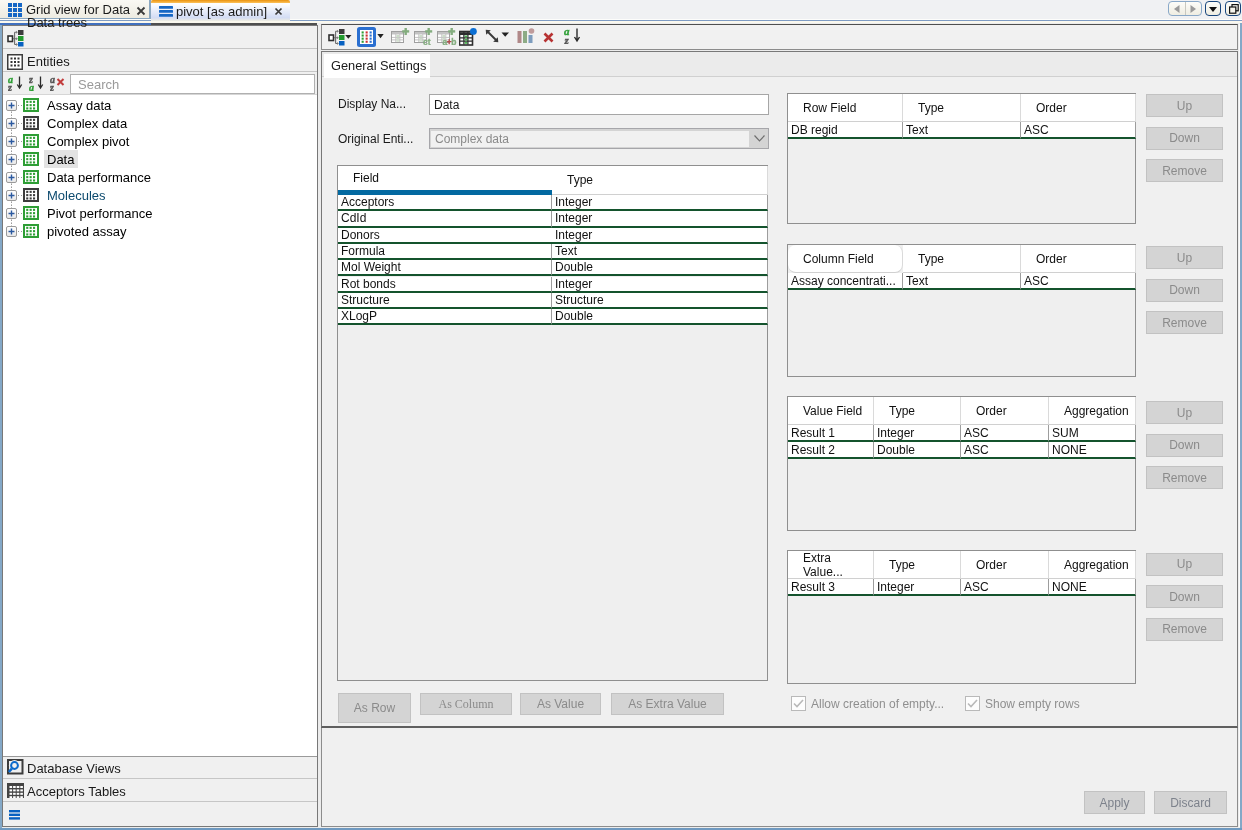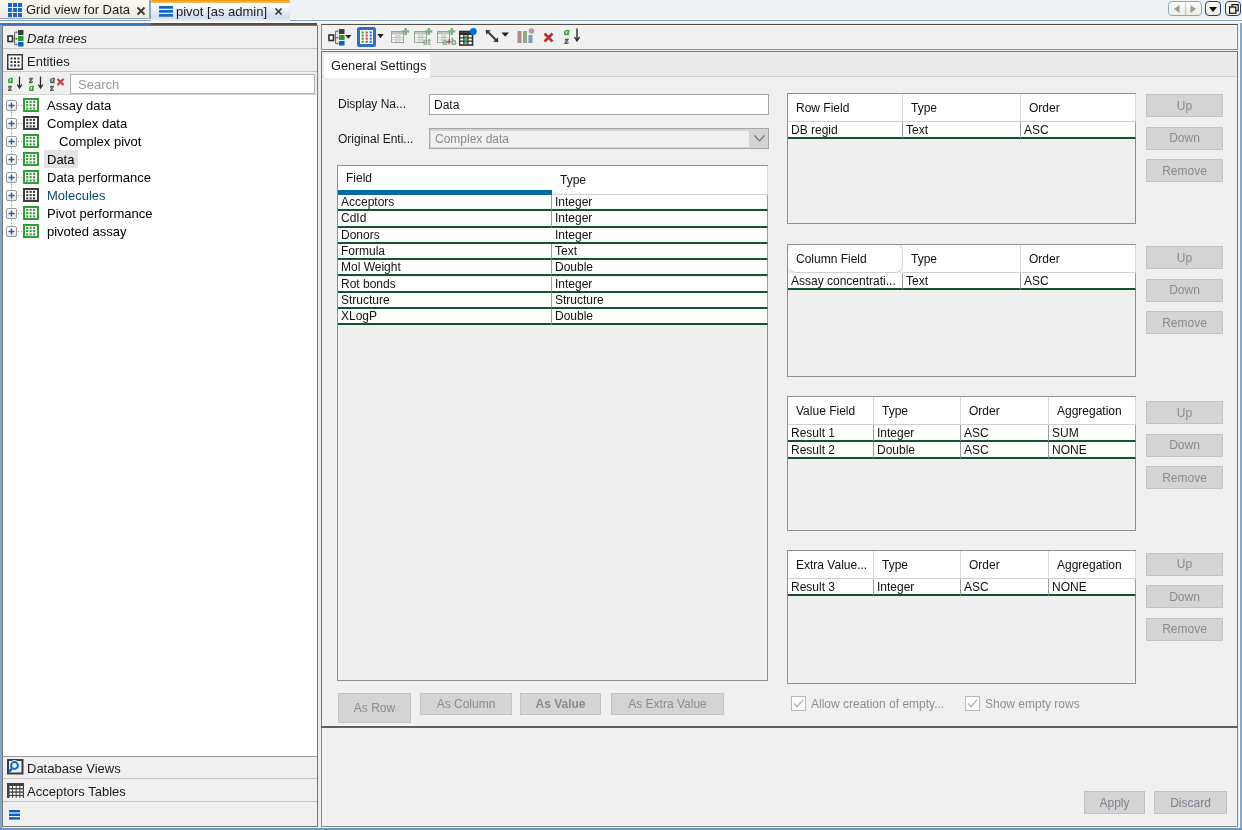--- a/index.html
+++ b/index.html
@@ -1,21 +1,21 @@
 <!DOCTYPE html>
 <html><head>
 <meta charset="utf-8">
 <style>
 * { margin:0; padding:0; box-sizing:border-box; }
 html,body { width:1242px; height:830px; }
 body { font-family:"Liberation Sans",sans-serif; background:#ececec; position:relative; overflow:hidden; font-size:12px; color:#1a1a1a; }
 .abs { position:absolute; }
 .flexc { display:flex; align-items:center; }
 .tbl { position:absolute; border:1px solid #8f8f8f; background:#efefef; }
-.th { position:absolute; top:0; height:100%; background:#fff; border-right:1px solid #dadada; display:flex; align-items:center; padding-left:8px; font-size:12px; color:#111; }
+.th { position:absolute; top:0; height:100%; background:#fff; border-right:1px solid #dadada; display:flex; align-items:center; padding-left:15px; font-size:12px; color:#111; }
 .td { position:absolute; top:0; height:100%; background:#fff; border-right:1px solid #9d9d9d; border-bottom:2px solid #14532d; display:flex; align-items:center; padding-left:3px; font-size:12px; color:#111; }
 .btn { position:absolute; background:#d4d4d4; border:1px solid #c2c2c2; color:#8b8b8b; font-size:12px; display:flex; align-items:center; justify-content:center; }
 </style>
 </head>
 <body>
 <div class="abs" style="left:0;top:21px;width:2px;height:809px;background:#84a8c7;"></div>
 <div class="abs" style="left:1240px;top:21px;width:2px;height:809px;background:#84a8c7;"></div>
 <div class="abs" style="left:0;top:828px;width:1242px;height:2px;background:#6f99c0;"></div>
 <div class="abs" style="left:0;top:0;width:1242px;height:19px;background:#f0f1f3;"></div>
 <div class="abs" style="left:0;top:19px;width:1242px;height:0.5px;background:#fdfdfb;"></div>
@@ -63,21 +63,21 @@
 <svg class="abs" style="left:1209px;top:6.5px;" width="8" height="5" viewBox="0 0 8 5">
     <path d="M0 0 L8 0 L4 5 Z" fill="#111"></path>
   </svg>
 <div class="abs" style="left:1225px;top:1px;width:16px;height:15px;background:linear-gradient(#fdfdf9,#efede2);border:1.5px solid #17457c;border-radius:4px;"></div>
 <svg class="abs" style="left:1229px;top:4px;" width="10" height="10" viewBox="0 0 10 10">
     <rect x="3" y="0.6" width="6.2" height="6.2" fill="none" stroke="#111" stroke-width="1.2"></rect>
     <rect x="0.6" y="3" width="6.2" height="6.2" fill="#f5f4ec" stroke="#111" stroke-width="1.2"></rect>
   </svg>
 <div class="abs" style="left:2px;top:24.5px;width:316px;height:802px;background:#f0f0f0;border:1px solid #787878;"></div>
 <div class="abs" style="left:3px;top:27px;width:314px;height:22px;background:#f0f0f0;border-bottom:1px solid #c6c6c6;"></div>
-<div class="abs flexc" style="left:27px;top:28px;height:20px;font-size:13px;font-style:italic;">Data trees</div>
+<div class="abs flexc" style="left:27px;top:12px;height:20px;font-size:13px;">Data trees</div>
 <svg class="abs" style="left:7px;top:30px;" width="17" height="17" viewBox="0 0 17 17">
     <rect x="1" y="6" width="4.5" height="5.5" fill="#fff" stroke="#2f2f2f" stroke-width="1.6"></rect>
     <path d="M6 8.7 L7.6 8.7" stroke="#6a6a6a" stroke-width="1.1"></path>
     <path d="M7.6 2.3 L7.6 14.5" stroke="#6a6a6a" stroke-width="1.1" fill="none"></path>
     <path d="M7.6 2.3 L9.3 2.3 M7.6 8.7 L9.3 8.7 M7.6 14.5 L9.3 14.5" stroke="#6a6a6a" stroke-width="1.1"></path>
     <path d="M9.2 0.8 L10.8 2.3 L9.2 3.8 Z M9.2 7.2 L10.8 8.7 L9.2 10.2 Z M9.2 13 L10.8 14.5 L9.2 16 Z" fill="#6a6a6a"></path>
     <rect x="11" y="0" width="5.5" height="5" fill="#3c3c3c"></rect>
     <rect x="11" y="6" width="5.5" height="5" fill="#229a2e"></rect>
     <rect x="11" y="12" width="5.5" height="4.5" fill="#0761c1"></rect>
   </svg>
@@ -181,21 +181,21 @@
     <rect x="3.2" y="2.8" width="2.1" height="2.1" fill="#2e9e35"></rect>
     <rect x="6.6" y="2.8" width="2.1" height="2.1" fill="#2e9e35"></rect>
     <rect x="10.0" y="2.8" width="2.1" height="2.1" fill="#2e9e35"></rect>
     <rect x="3.2" y="6.1" width="2.1" height="2.1" fill="#2e9e35"></rect>
     <rect x="6.6" y="6.1" width="2.1" height="2.1" fill="#2e9e35"></rect>
     <rect x="10.0" y="6.1" width="2.1" height="2.1" fill="#2e9e35"></rect>
     <rect x="3.2" y="9.399999999999999" width="2.1" height="2.1" fill="#2e9e35"></rect>
     <rect x="6.6" y="9.399999999999999" width="2.1" height="2.1" fill="#2e9e35"></rect>
     <rect x="10.0" y="9.399999999999999" width="2.1" height="2.1" fill="#2e9e35"></rect>
   </svg>
-<div class="abs flexc" style="left:47px;top:132px;height:18px;font-size:13px;color:#000;margin-left:12px;">Complex pivot</div>
+<div class="abs flexc" style="left:47px;top:132px;height:18px;font-size:13px;color:#000;">Complex pivot</div>
 <svg class="abs" style="left:11px;top:147px;" width="1" height="12" viewBox="0 0 1 12">
     <rect y="0.5" width="1" height="1.4" fill="#8f8f8f"></rect>
     <rect y="3.5" width="1" height="1.4" fill="#8f8f8f"></rect>
     <rect y="6.5" width="1" height="1.4" fill="#8f8f8f"></rect>
     <rect y="9.5" width="1" height="1.4" fill="#8f8f8f"></rect>
   </svg>
 <div class="abs" style="left:6px;top:154px;width:11px;height:11px;background:linear-gradient(#ffffff,#e8e8e8);border:1px solid #9a9a9a;border-radius:2px;"></div>
 <svg class="abs" style="left:8px;top:156px;" width="7" height="7" viewBox="0 0 7 7">
     <path d="M3.5 0.5 L3.5 6.5 M0.5 3.5 L6.5 3.5" stroke="#2c5aa0" stroke-width="1.4"></path>
   </svg>
@@ -484,22 +484,22 @@
 <div class="td" style="left:0px;top:94.19999999999999px;width:214px;height:16.3px;">Mol Weight</div>
 <div class="td" style="left:214px;top:94.19999999999999px;width:216px;height:16.3px;">Double</div>
 <div class="td" style="left:0px;top:110.49999999999999px;width:214px;height:16.3px;">Rot bonds</div>
 <div class="td" style="left:214px;top:110.49999999999999px;width:216px;height:16.3px;">Integer</div>
 <div class="td" style="left:0px;top:126.79999999999998px;width:214px;height:16.3px;">Structure</div>
 <div class="td" style="left:214px;top:126.79999999999998px;width:216px;height:16.3px;">Structure</div>
 <div class="td" style="left:0px;top:143.1px;width:214px;height:16.3px;">XLogP</div>
 <div class="td" style="left:214px;top:143.1px;width:216px;height:16.3px;">Double</div>
 </div>
 <div class="btn" style="left:338px;top:693px;width:73px;height:30px;">As Row</div>
-<div class="btn" style="left:420px;top:693px;width:92px;height:22px;">As Column</div>
-<div class="btn" style="left:520px;top:693px;width:81px;height:22px;font-weight:bold;">As Value</div>
+<div class="btn" style="left:420px;top:693px;width:92px;height:22px;font-family:Liberation Serif, serif;">As Column</div>
+<div class="btn" style="left:520px;top:693px;width:81px;height:22px;">As Value</div>
 <div class="btn" style="left:611px;top:693px;width:113px;height:22px;">As Extra Value</div>
 <div class="tbl" style="left:787px;top:93px;width:349px;height:131px;">
 <div class="th" style="left:0px;width:115px;height:28px;border-bottom:1px solid #d0d0d0;">Row Field</div>
 <div class="th" style="left:115px;width:118px;height:28px;border-bottom:1px solid #d0d0d0;">Type</div>
 <div class="th" style="left:233px;width:115px;height:28px;border-bottom:1px solid #d0d0d0;">Order</div>
 <div class="td" style="left:0px;top:28px;width:115px;height:17px;">DB regid</div>
 <div class="td" style="left:115px;top:28px;width:118px;height:17px;">Text</div>
 <div class="td" style="left:233px;top:28px;width:115px;height:17px;">ASC</div>
 </div>
 <div class="btn" style="left:1146px;top:94px;width:77px;height:23px;">Up</div>

